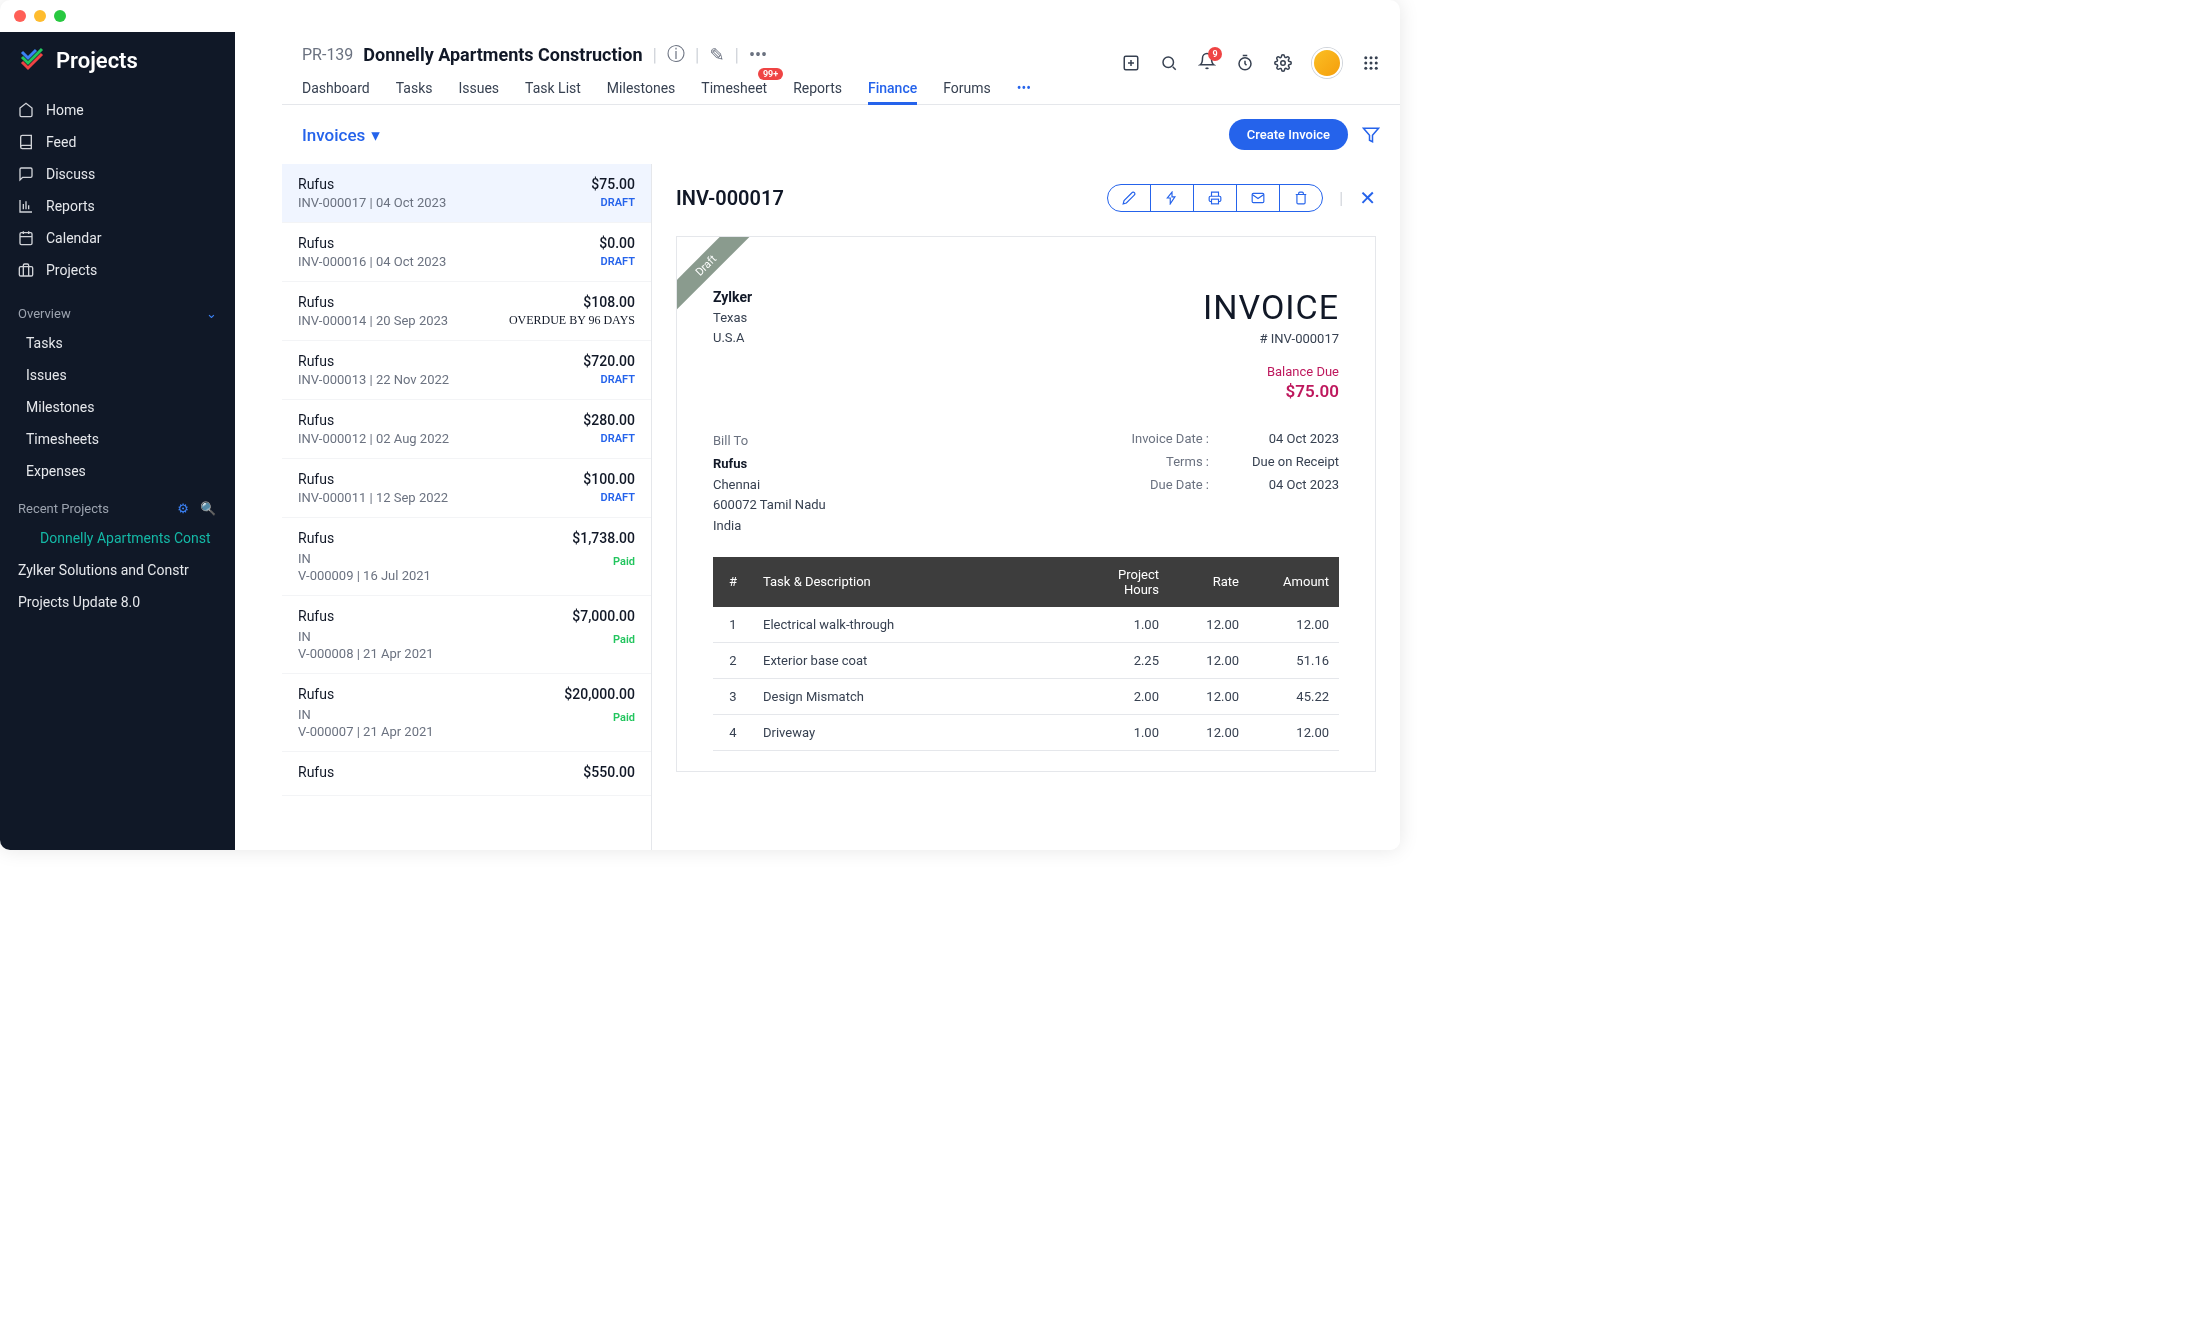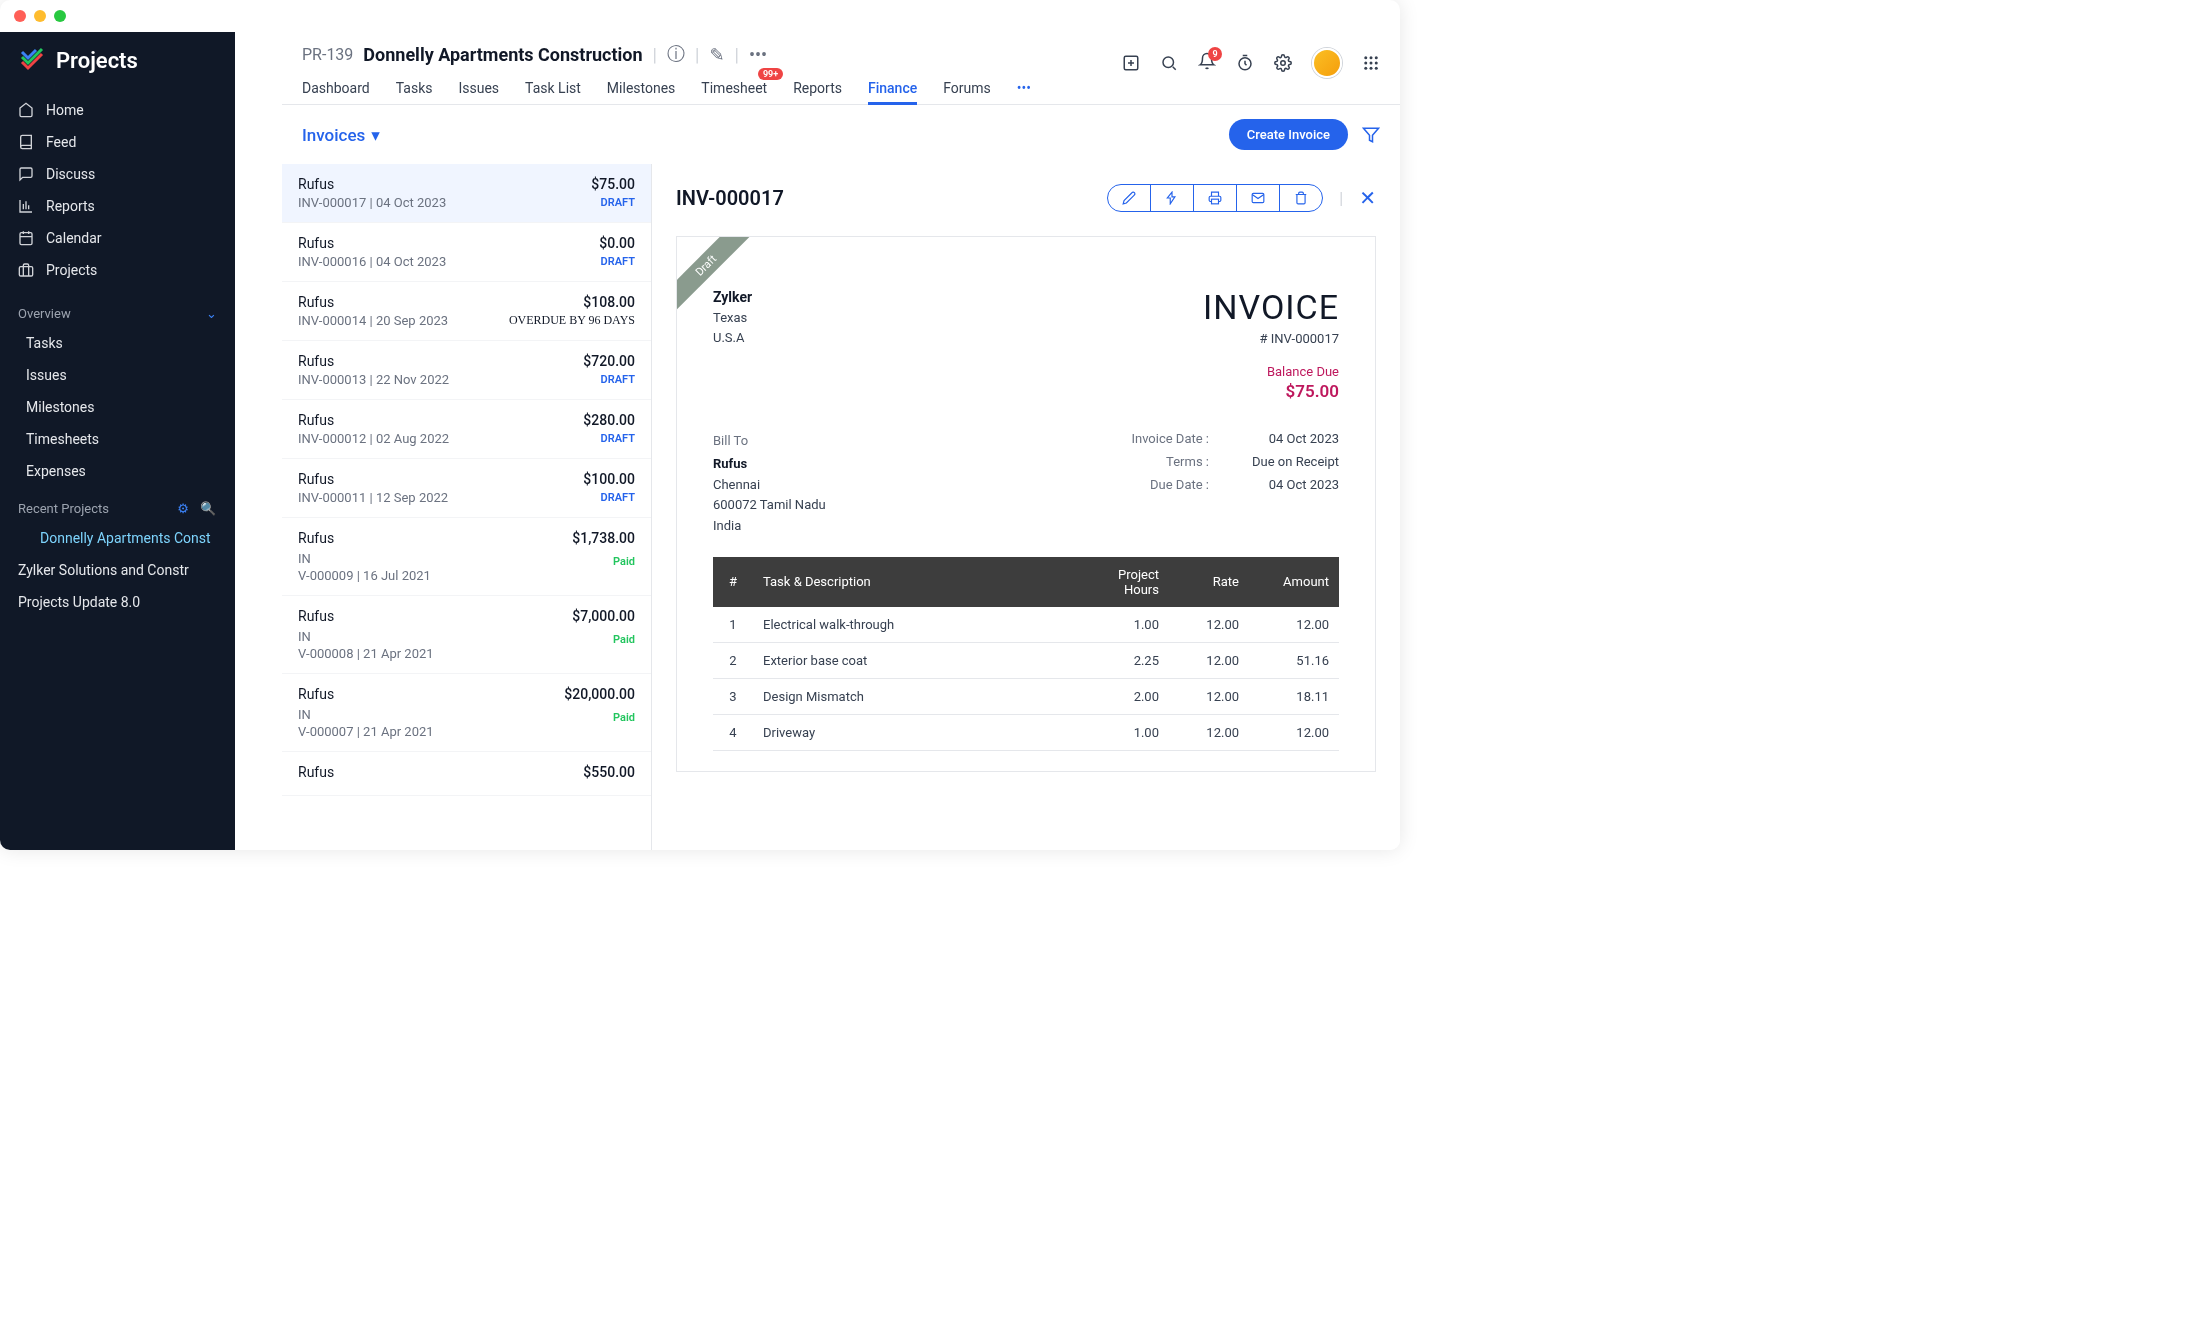--- a/index.html
+++ b/index.html
@@ -19,21 +19,21 @@
 .side-nav { list-style: none; padding: 6px 0; }
 .side-nav li { display: flex; align-items: center; gap: 12px; padding: 8px 18px; color: #e5e7eb; cursor: pointer; }
 .side-nav li svg { width: 16px; height: 16px; flex-shrink: 0; opacity: 0.9; }
 .side-sec { padding: 14px 18px 6px; color: #9ca3af; font-size: 13px; display: flex; align-items: center; justify-content: space-between; }
 .side-sec .chev { color: #3b82f6; }
 .side-sub { list-style: none; }
 .side-sub li { padding: 8px 26px; color: #e5e7eb; cursor: pointer; font-size: 14px; }
 .side-actions { color: #3b82f6; display: flex; gap: 12px; }
 .rp-list { list-style: none; }
 .rp-list li { padding: 8px 18px; color: #e5e7eb; font-size: 14px; white-space: nowrap; overflow: hidden; text-overflow: ellipsis; cursor: pointer; }
-.rp-list li.active { color: #7dd3fc; padding-left: 40px; }
+.rp-list li.active { color: #14b8a6; padding-left: 40px; }
 
 .main { flex: 1; display: flex; flex-direction: column; background: #fff; overflow: hidden; padding-left: 47px; }
 
 .topbar { display: flex; justify-content: space-between; align-items: flex-start; padding: 10px 20px 0 20px; border-bottom: 1px solid #e5e7eb; }
 .tb-left { display: flex; flex-direction: column; gap: 6px; }
 .crumb { display: flex; align-items: center; gap: 10px; font-size: 18px; }
 .crumb .pid { color: #6b7280; font-size: 16px; }
 .crumb .pname { font-weight: 700; color: #111827; }
 .crumb .sep { color: #d1d5db; }
 .crumb-ico { color: #6b7280; }
@@ -484,21 +484,21 @@
                   <td>Exterior base coat</td>
                   <td class="r">2.25</td>
                   <td class="r">12.00</td>
                   <td class="r">51.16</td>
                 </tr>
                 <tr>
                   <td class="c">3</td>
                   <td>Design Mismatch</td>
                   <td class="r">2.00</td>
                   <td class="r">12.00</td>
-                  <td class="r">18.11</td>
+                  <td class="r">45.22</td>
                 </tr>
                 <tr>
                   <td class="c">4</td>
                   <td>Driveway</td>
                   <td class="r">1.00</td>
                   <td class="r">12.00</td>
                   <td class="r">12.00</td>
                 </tr>
               </tbody>
           </table>

